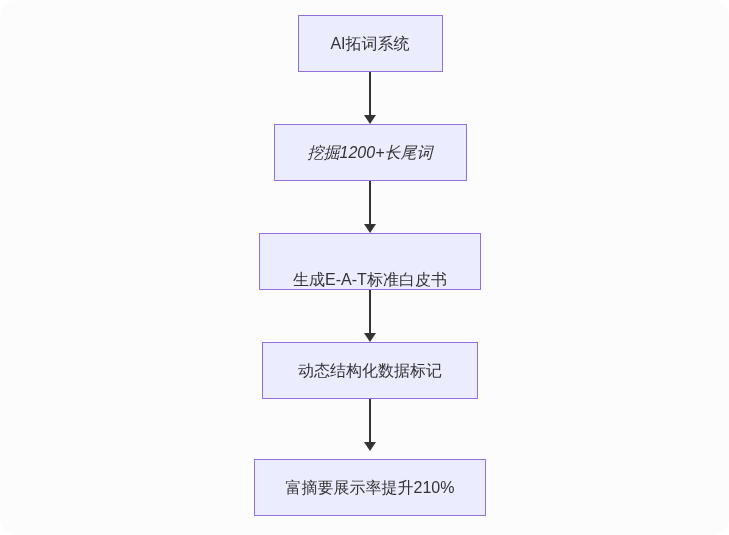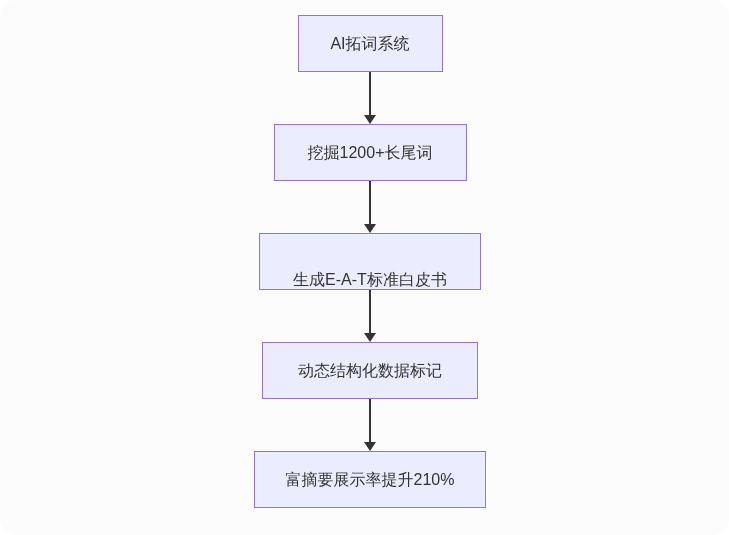--- a/index.html
+++ b/index.html
@@ -32,24 +32,24 @@
     display: flex;
     align-items: center;
     justify-content: center;
     color: #333333;
     font-size: 16px;
     line-height: 1.2;
     text-align: center;
     padding: 0 14px;
   }
   .node-1 { min-width: 145px; }
-  .node-2 { min-width: 193px; }
+  .node-2 { min-width: 193px; font-style: italic; }
   .node-3 { min-width: 222px; align-items: flex-end; }
   .node-4 { min-width: 216px; }
-  .node-5 { min-width: 232px; }
+  .node-5 { min-width: 232px; margin-top: 8px; }
   .connector {
     display: flex;
     flex-direction: column;
     align-items: center;
     height: 52px;
   }
   .connector .arrow-line {
     width: 2px;
     flex: 1;
     background: #333333;

